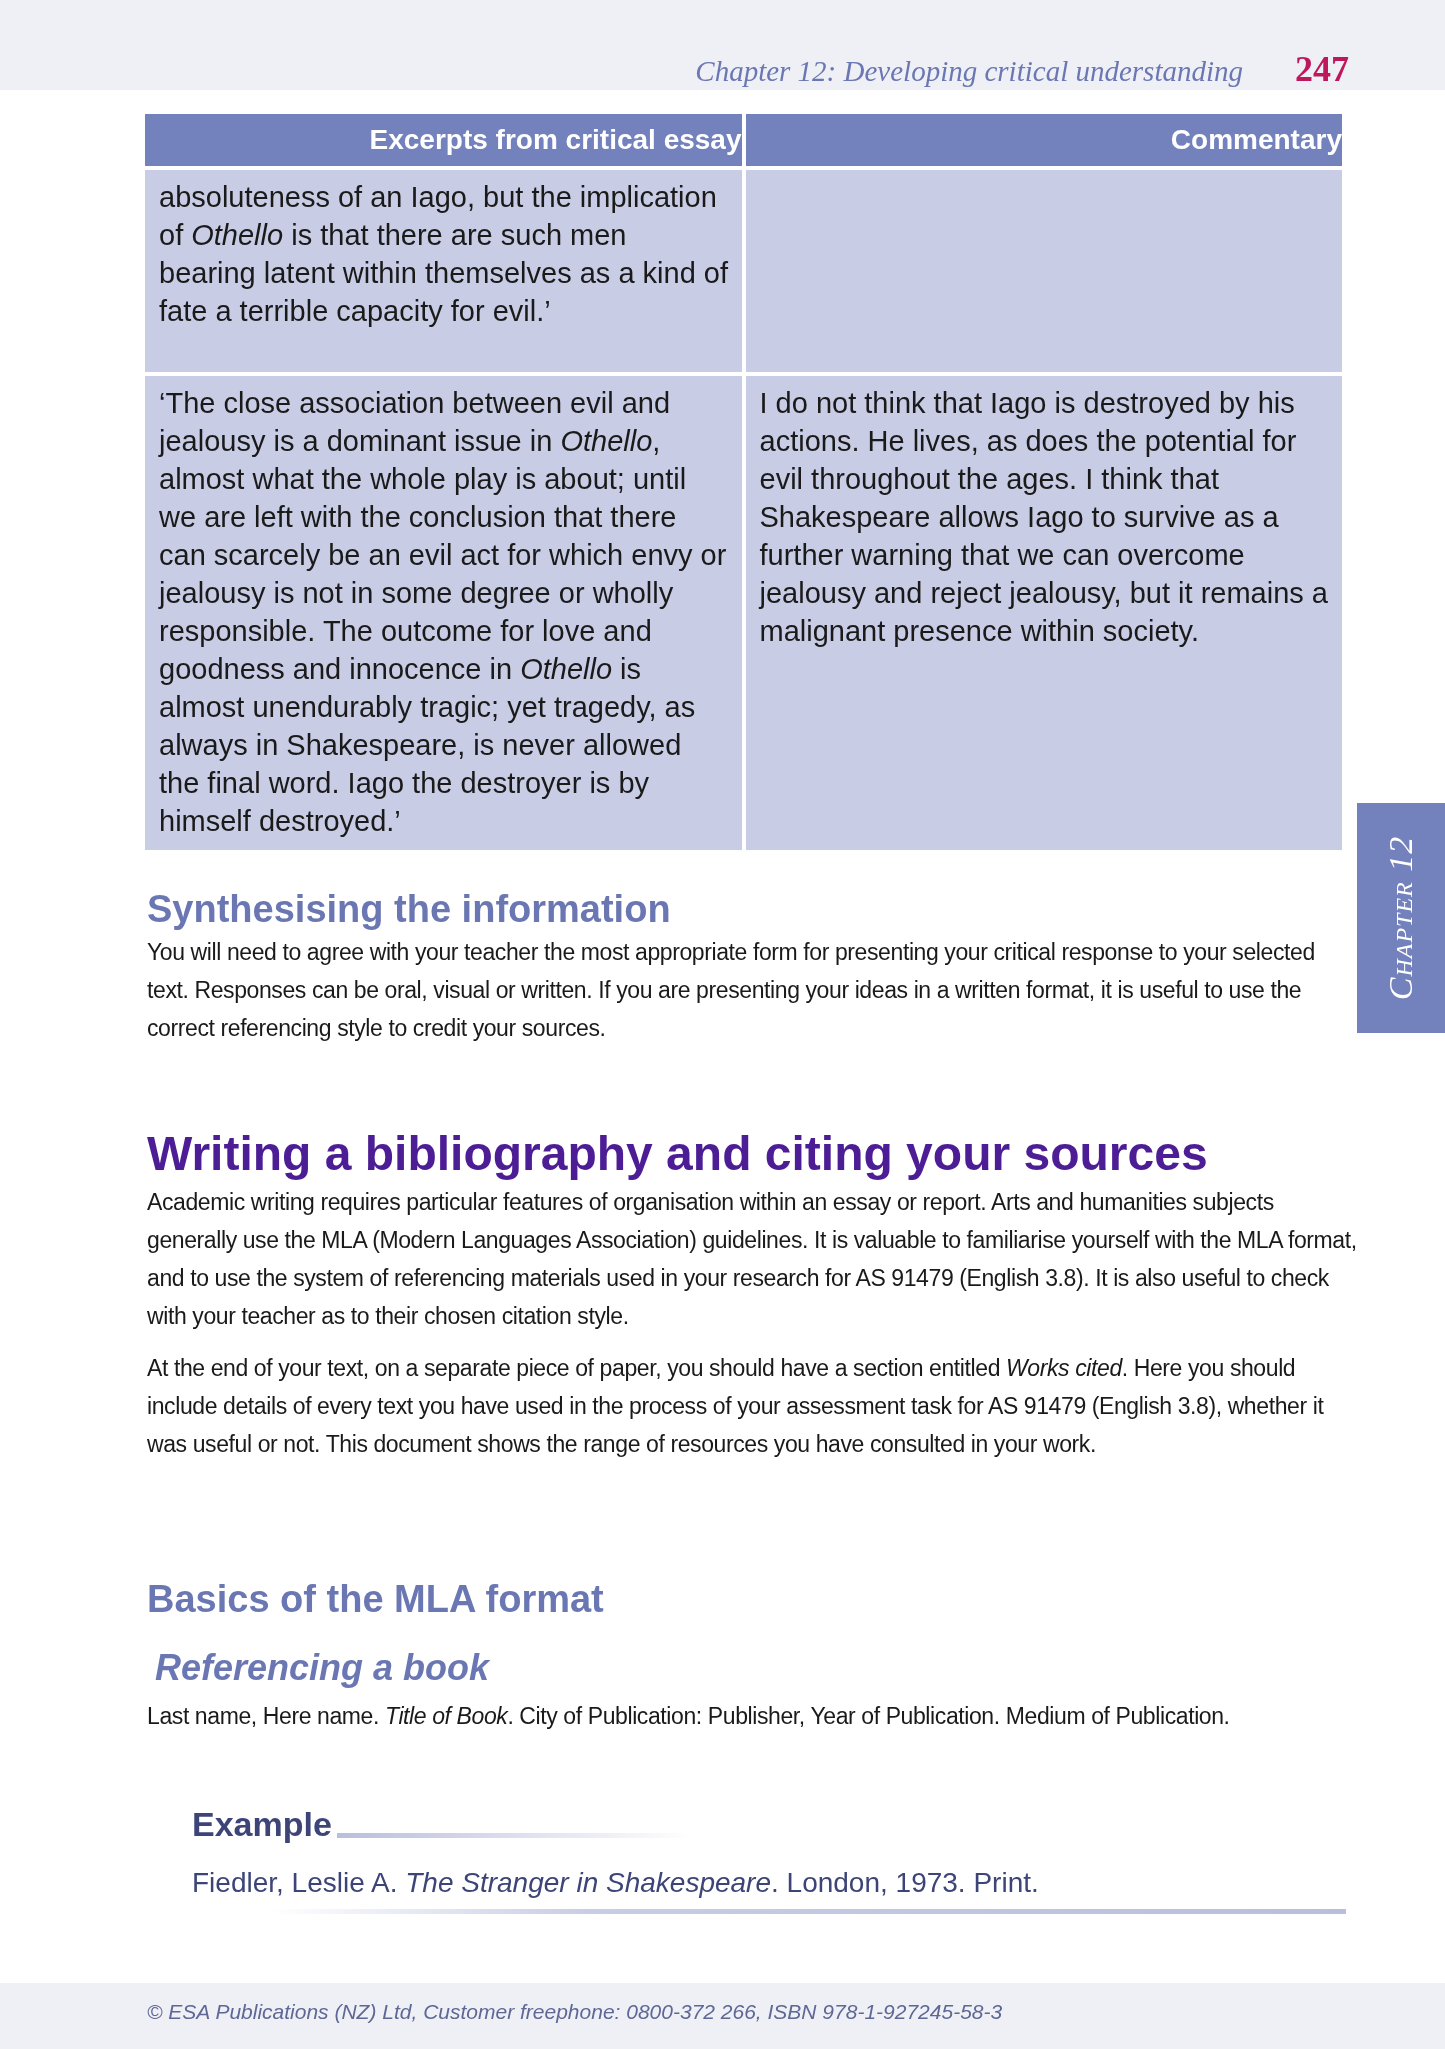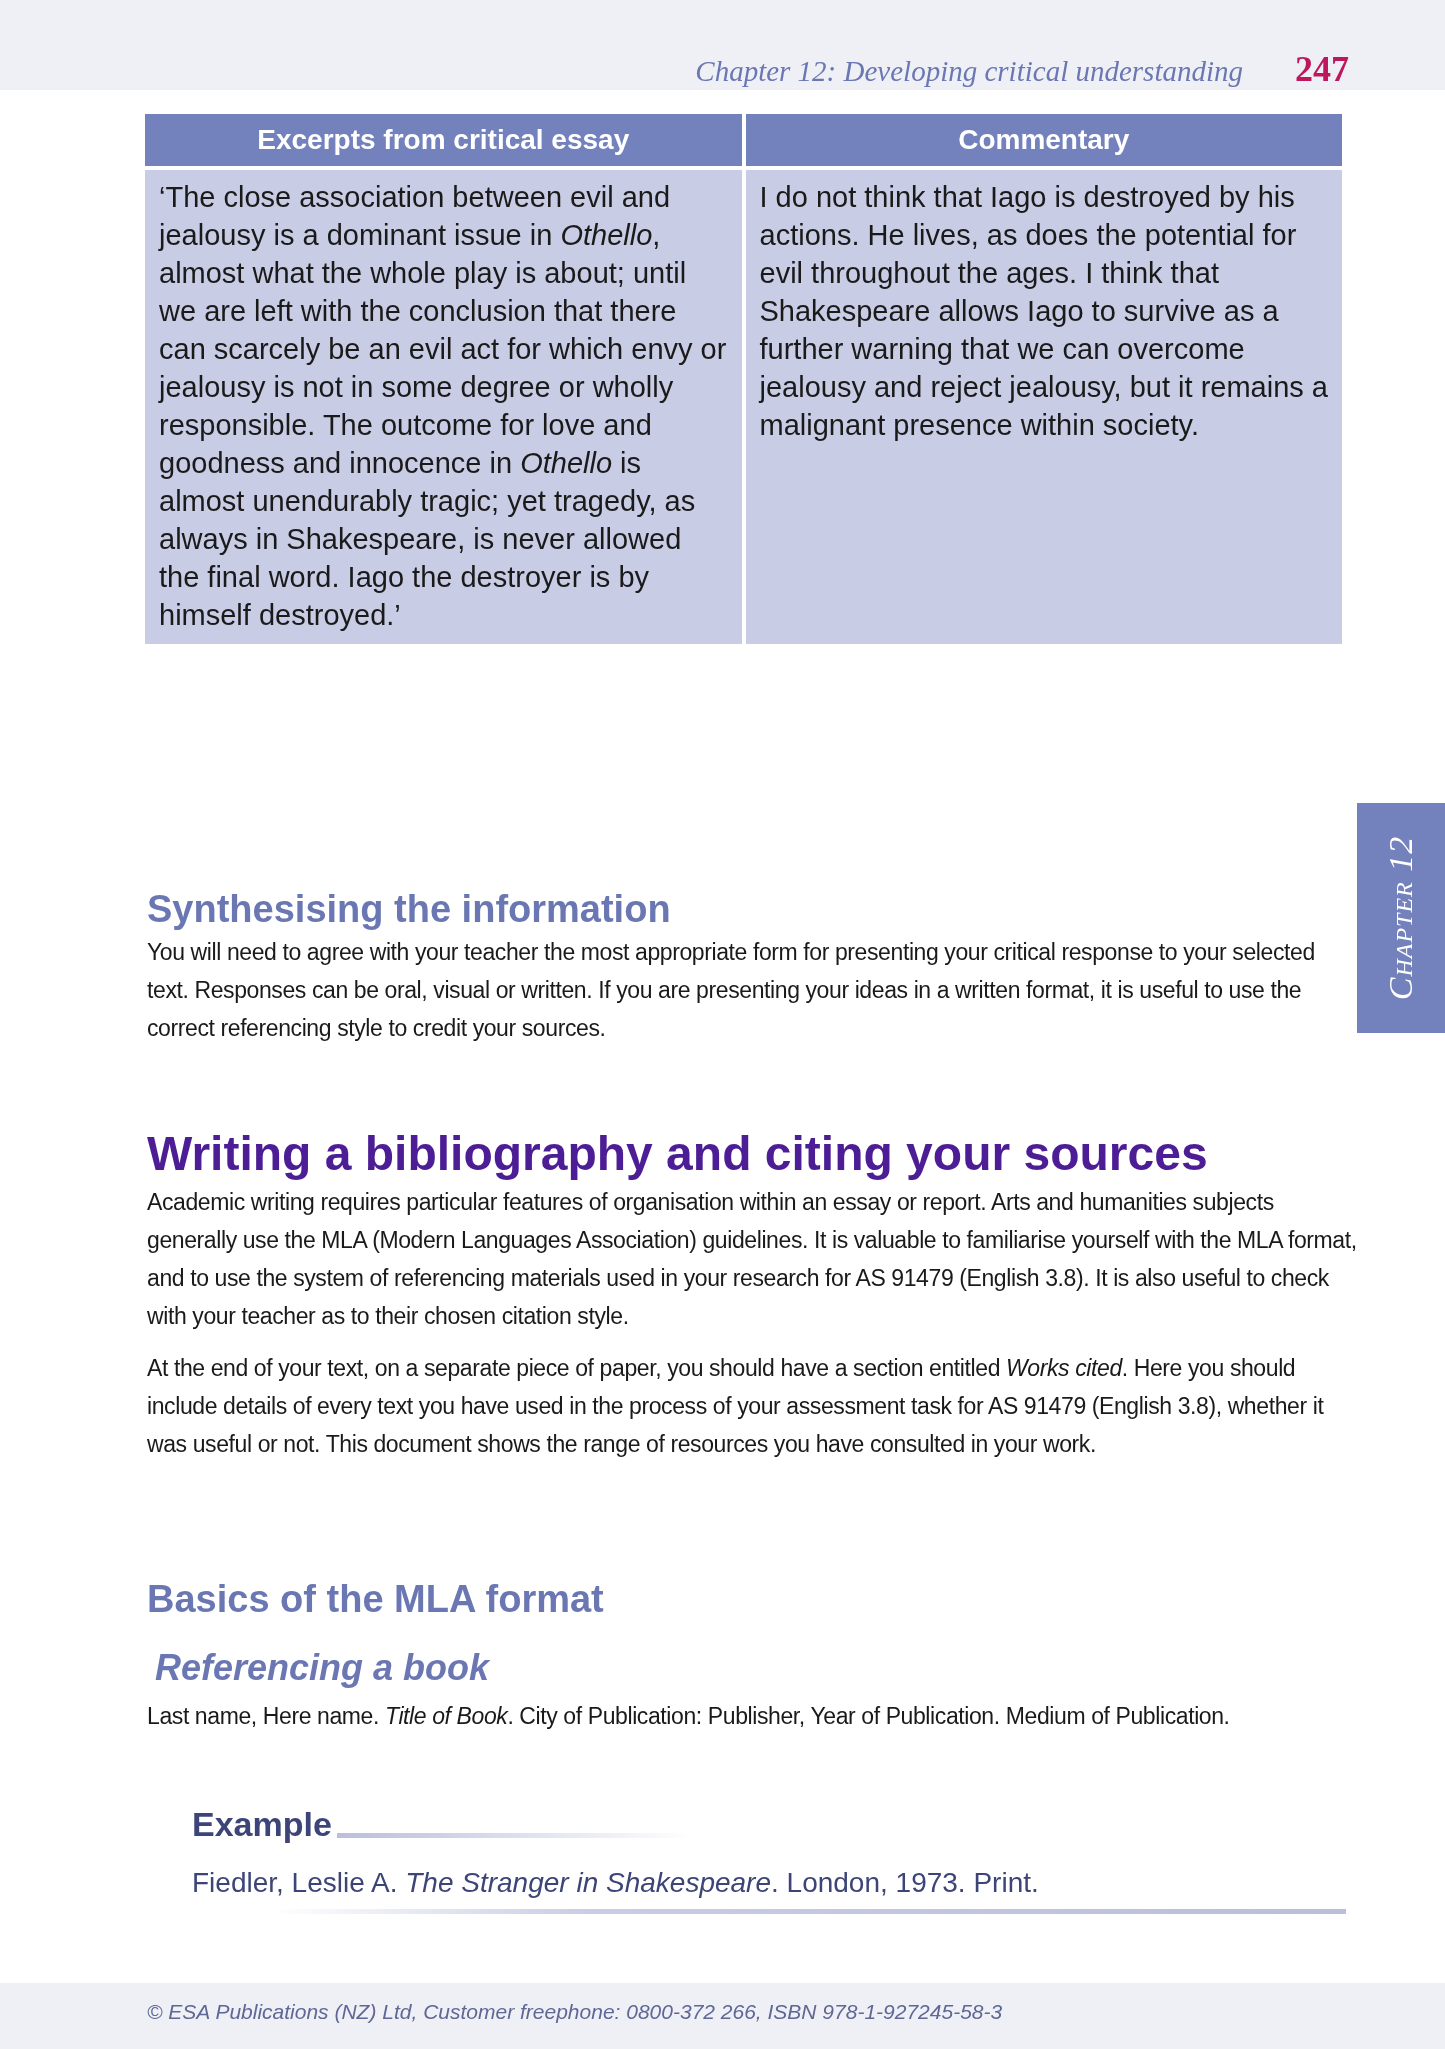--- a/index.html
+++ b/index.html
@@ -23,21 +23,21 @@
     font-style: normal; font-weight: bold; color: #be185d;
     margin-left: 52px; font-size: 36px;
   }
   table.ess {
     position: absolute; left: 145px; top: 114px; width: 1205px;
     border-collapse: separate; border-spacing: 4px 4px; margin: -4px;
     table-layout: fixed;
   }
   table.ess th {
     background: #7381bd; color: #ffffff; font-weight: bold;
-    font-size: 28px; height: 52px; padding: 0; text-align: center;
+    font-size: 28px; height: 52px; padding: 0; text-align: right;
     font-family: "Liberation Sans", sans-serif;
   }
   table.ess td {
     background: #c8cce4; vertical-align: top;
     font-size: 29px; line-height: 38px; padding: 8px 12px 6px 14px;
     color: #1a1a1a;
   }
   table.ess td.col1 { width: 586px; }
   table.ess tr.r1 td { height: 188px; }
   table.ess tr.r2 td { height: 460px; }
@@ -104,20 +104,24 @@
 </div>
 
 <table class="ess">
   <thead>
     <tr>
       <th>Excerpts from critical essay</th>
       <th>Commentary</th>
     </tr>
   </thead>
   <tbody>
+    <tr class="r1">
+      <td class="col1"><span><span>absoluteness of an Iago, but the implication of </span><em>Othello</em><span> is that there are such men bearing latent within themselves as a kind of fate a terrible capacity for evil.’</span></span></td>
+      <td></td>
+    </tr>
     <tr class="r2">
       <td class="col1"><span><span>‘The close association between evil and jealousy is a dominant issue in </span><em>Othello</em><span>, almost what the whole play is about; until we are left with the conclusion that there can scarcely be an evil act for which envy or jealousy is not in some degree or wholly responsible. The outcome for love and goodness and innocence in </span><em>Othello</em><span> is almost unendurably tragic; yet tragedy, as always in Shakespeare, is never allowed the final word. Iago the destroyer is by himself destroyed.’</span></span></td>
       <td>I do not think that Iago is destroyed by his actions. He lives, as does the potential for evil throughout the ages. I think that Shakespeare allows Iago to survive as a further warning that we can overcome jealousy and reject jealousy, but it remains a malignant presence within society.</td>
     </tr>
   </tbody>
 </table>
 
 <div class="tab">
   <span>Chapter 12</span>
 </div>

